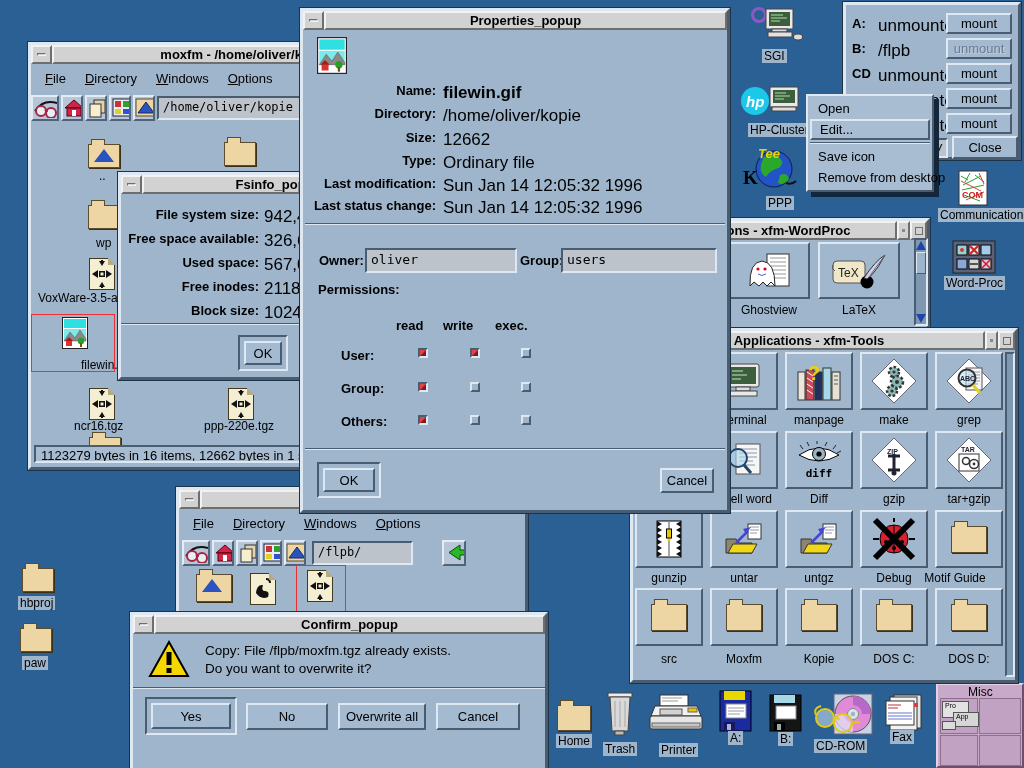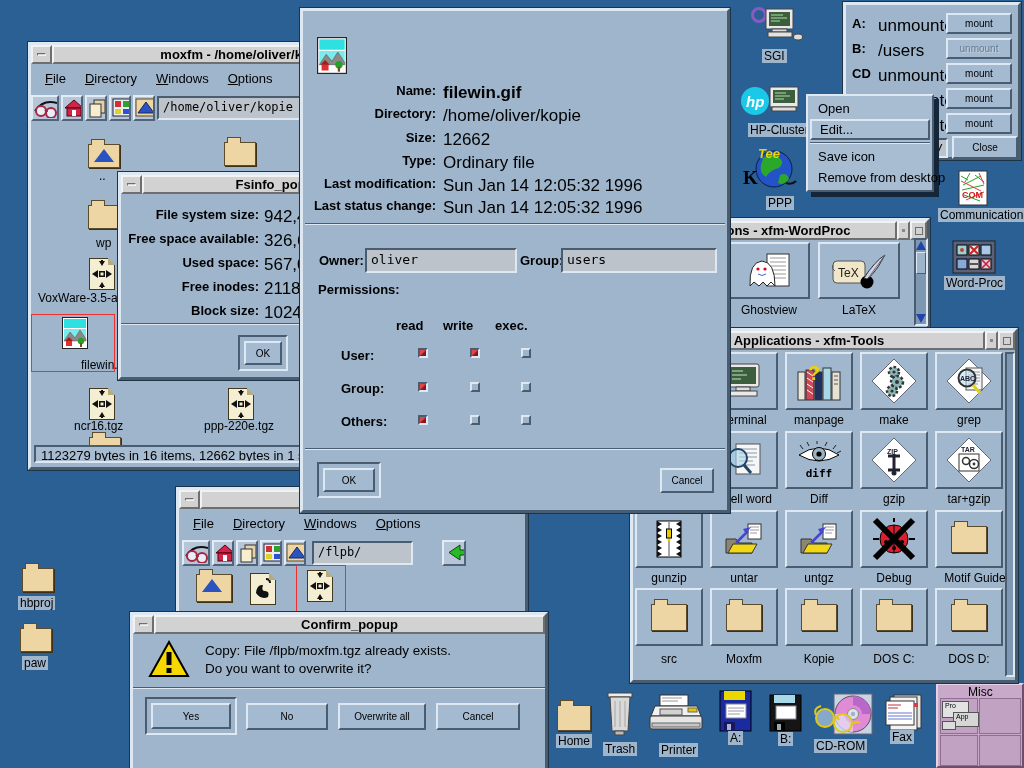--- a/index.html
+++ b/index.html
@@ -9,21 +9,21 @@
 
 .win{position:absolute;background:#9eb5cc;border:3px solid;border-color:#dde8f2 #4a5d70 #4a5d70 #dde8f2;outline:1px solid #1f3347}
 .tb{height:19px;display:flex;background:#d2d2d2}
 .tb-min{width:21px;background:#d2d2d2;border:2px solid;border-color:#f2f2f2 #6e6e6e #6e6e6e #f2f2f2;display:flex;align-items:center;justify-content:center}
 .tb-min i{display:block;width:9px;height:3px;background:#d2d2d2;border:1px solid;border-color:#6e6e6e #f2f2f2 #f2f2f2 #6e6e6e}
 .tb-title{flex:1;text-align:center;font-weight:bold;font-size:13px;line-height:15px;border:2px solid;border-color:#f2f2f2 #6e6e6e #6e6e6e #f2f2f2;overflow:hidden;white-space:nowrap}
 .tb-sm{width:13px;background:#d2d2d2;border:2px solid;border-color:#f2f2f2 #6e6e6e #6e6e6e #f2f2f2;display:flex;align-items:center;justify-content:center}
 .tb-sm i{display:block;width:3px;height:3px;background:#888}
 .tb-mx{width:17px;background:#d2d2d2;border:2px solid;border-color:#f2f2f2 #6e6e6e #6e6e6e #f2f2f2;display:flex;align-items:center;justify-content:center}
 .tb-mx i{display:block;width:8px;height:8px;border:1px solid #6e6e6e}
-.btn{position:absolute;background:#a4bad1;border:2px solid;border-color:#dde8f2 #4a5d70 #4a5d70 #dde8f2;font-size:10px;display:flex;align-items:center;justify-content:center;white-space:nowrap}
+.btn{position:absolute;background:#a4bad1;border:2px solid;border-color:#dde8f2 #4a5d70 #4a5d70 #dde8f2;font-size:13px;display:flex;align-items:center;justify-content:center;white-space:nowrap}
 .btn.dis{color:#6b7d90;text-shadow:1px 1px 0 #c3d0de}
 .defframe{position:absolute;border:2px solid;border-color:#4a5d70 #dde8f2 #dde8f2 #4a5d70;padding:4px;display:flex}
 .defframe .btn{position:static;flex:1}
 .field{position:absolute;background:#bdc3cb;border:2px solid;border-color:#4a5d70 #dde8f2 #dde8f2 #4a5d70;font-family:"DejaVu Sans Mono",monospace;font-size:12px;padding:2px 4px;white-space:nowrap;overflow:hidden}
 .hsep{position:absolute;height:2px;border-top:1px solid #4a5d70;border-bottom:1px solid #dde8f2}
 .menubar{position:absolute;display:flex;gap:19px;padding-left:14px}
 .menu-item{display:inline-block;font-weight:normal;font-size:13px;white-space:nowrap}
 .menu-item::first-letter{text-decoration:underline}
 .tbtn{position:absolute;height:26px;background:#b6c6d8;border:2px solid;border-color:#e2ecf5 #50637a #50637a #e2ecf5;display:flex;align-items:center;justify-content:center}
 .status{position:absolute;background:#a8bcd1;border:2px solid;border-color:#4a5d70 #dde8f2 #dde8f2 #4a5d70;font-size:13px;padding:1px 5px;white-space:nowrap;overflow:hidden}
@@ -555,21 +555,21 @@
         <circle cx="15" cy="26" r="2" fill="#000"></circle>
         <circle cx="31" cy="26" r="2" fill="#000"></circle>
         <circle cx="23" cy="32" r="2" fill="#000"></circle>
         <path d="M4 4 L42 42 M42 4 L4 42" stroke="#000" stroke-width="6"></path>
       </svg>
   </div>
   <div class="applabel" style="left:227px;top:240px;width:68px">Debug</div>
   <div class="appbtn" style="left:302px;top:179px">
     <div class="folder" style="position:relative;width:36px;height:27px"></div>
   </div>
-  <div class="applabel" style="left:304px;top:240px;width:76px">Motif Guide</div>
+  <div class="applabel" style="left:284px;top:240px;width:76px">Motif Guide</div>
 
   <div class="appbtn" style="left:2px;top:257px">
       <div class="folder" style="position:relative;width:36px;height:27px"></div>
     </div>
   <div class="applabel" style="left:2px;top:321px;width:68px">src</div>
   <div class="appbtn" style="left:77px;top:257px">
       <div class="folder" style="position:relative;width:36px;height:27px"></div>
     </div>
   <div class="applabel" style="left:77px;top:321px;width:68px">Moxfm</div>
   <div class="appbtn" style="left:152px;top:257px">
@@ -586,21 +586,21 @@
   <div class="applabel" style="left:302px;top:321px;width:68px">DOS D:</div>
 
   <div class="scroll" style="left:372px;top:21px;width:10px;height:325px"></div>
 </div>
 
 <div class="abs" style="left:843px;top:2px;width:178px;height:158px;background:#9eb5cc;border:3px solid;border-color:#dde8f2 #4a5d70 #4a5d70 #dde8f2;outline:1px solid #1f3347;z-index:40">
   <div class="plab" style="left:6px;top:11px">A:</div>
   <div class="pval" style="left:32px;top:11px">unmounted</div>
   <div class="btn" style="left:100px;top:8px;width:66px;height:21px">mount</div>
   <div class="plab" style="left:6px;top:36px">B:</div>
-  <div class="pval" style="left:32px;top:36px">/users</div>
+  <div class="pval" style="left:32px;top:36px">/flpb</div>
   <div class="btn dis" style="left:100px;top:33px;width:66px;height:21px">unmount</div>
   <div class="plab" style="left:6px;top:61px">CD</div>
   <div class="pval" style="left:32px;top:61px">unmounted</div>
   <div class="btn" style="left:100px;top:58px;width:66px;height:21px">mount</div>
   <div class="plab" style="left:6px;top:86px"></div>
   <div class="pval" style="left:32px;top:86px">unmounted</div>
   <div class="btn" style="left:100px;top:83px;width:66px;height:21px">mount</div>
   <div class="plab" style="left:6px;top:111px"></div>
   <div class="pval" style="left:32px;top:111px">unmounted</div>
   <div class="btn" style="left:100px;top:108px;width:66px;height:21px">mount</div>
@@ -683,20 +683,26 @@
   <div class="hsep" style="left:0;top:72px;width:412px"></div>
   <div class="defframe" style="left:12px;top:82px;width:92px;height:38px">
     <div class="btn">Yes</div>
   </div>
   <div class="btn" style="left:113px;top:88px;width:82px;height:27px">No</div>
   <div class="btn" style="left:205px;top:88px;width:88px;height:27px">Overwrite all</div>
   <div class="btn" style="left:303px;top:88px;width:84px;height:27px">Cancel</div>
 </div>
 
 <div class="win" style="left:300px;top:8px;width:430px;height:505px;z-index:70">
+  <div class="tb">
+    <div class="tb-min">
+        <i></i>
+      </div>
+    <div class="tb-title">Properties_popup</div>
+  </div>
   <div class="abs" style="left:14px;top:26px"><svg width="30" height="37" viewBox="0 0 26 32">
         <use href="#g-gif"></use>
       </svg></div>
 
   <div class="plab" style="left:0;top:72px;width:133px;text-align:right">Name:</div>
   <div class="pval" style="left:140px;top:72px;font-weight:bold">filewin.gif</div>
   <div class="plab" style="left:0;top:95px;width:133px;text-align:right">Directory:</div>
   <div class="pval" style="left:140px;top:95px">/home/oliver/kopie</div>
   <div class="plab" style="left:0;top:119px;width:133px;text-align:right">Size:</div>
   <div class="pval" style="left:140px;top:119px">12662</div>

